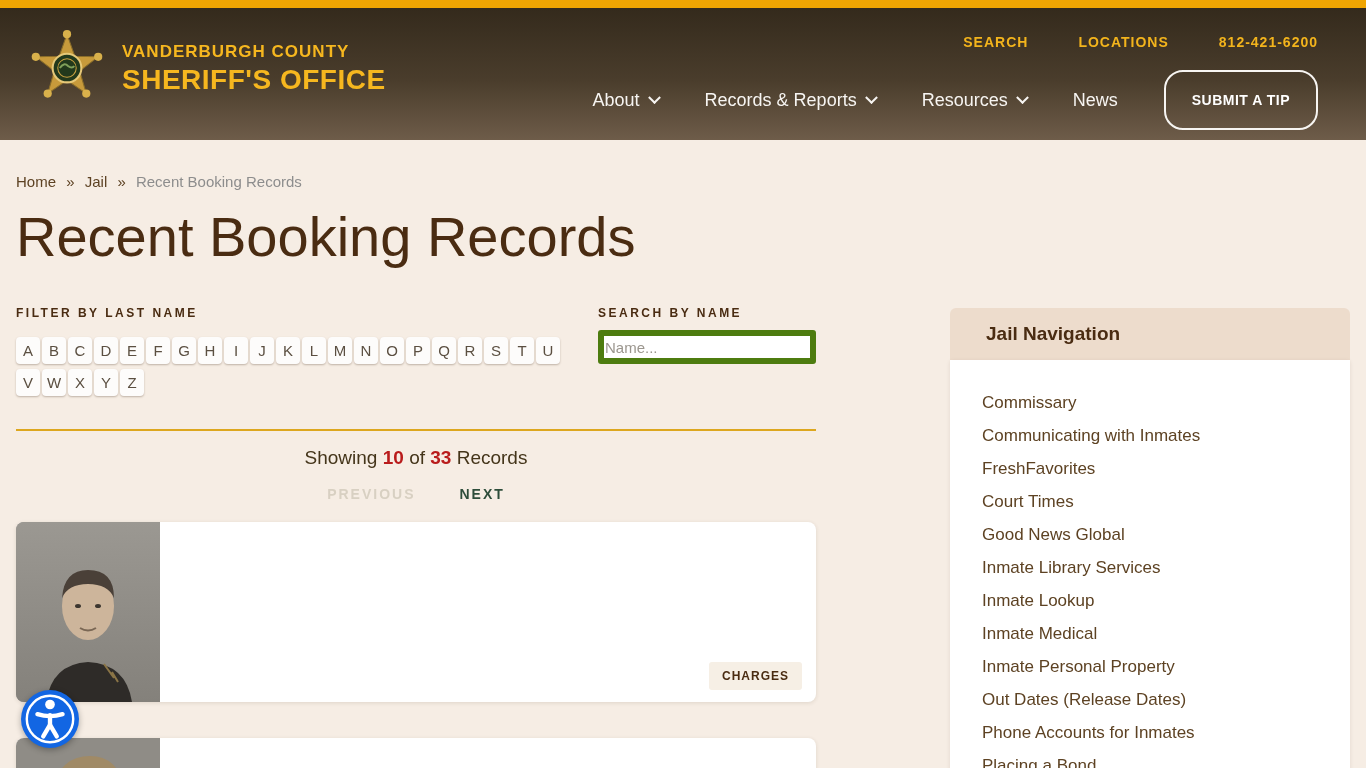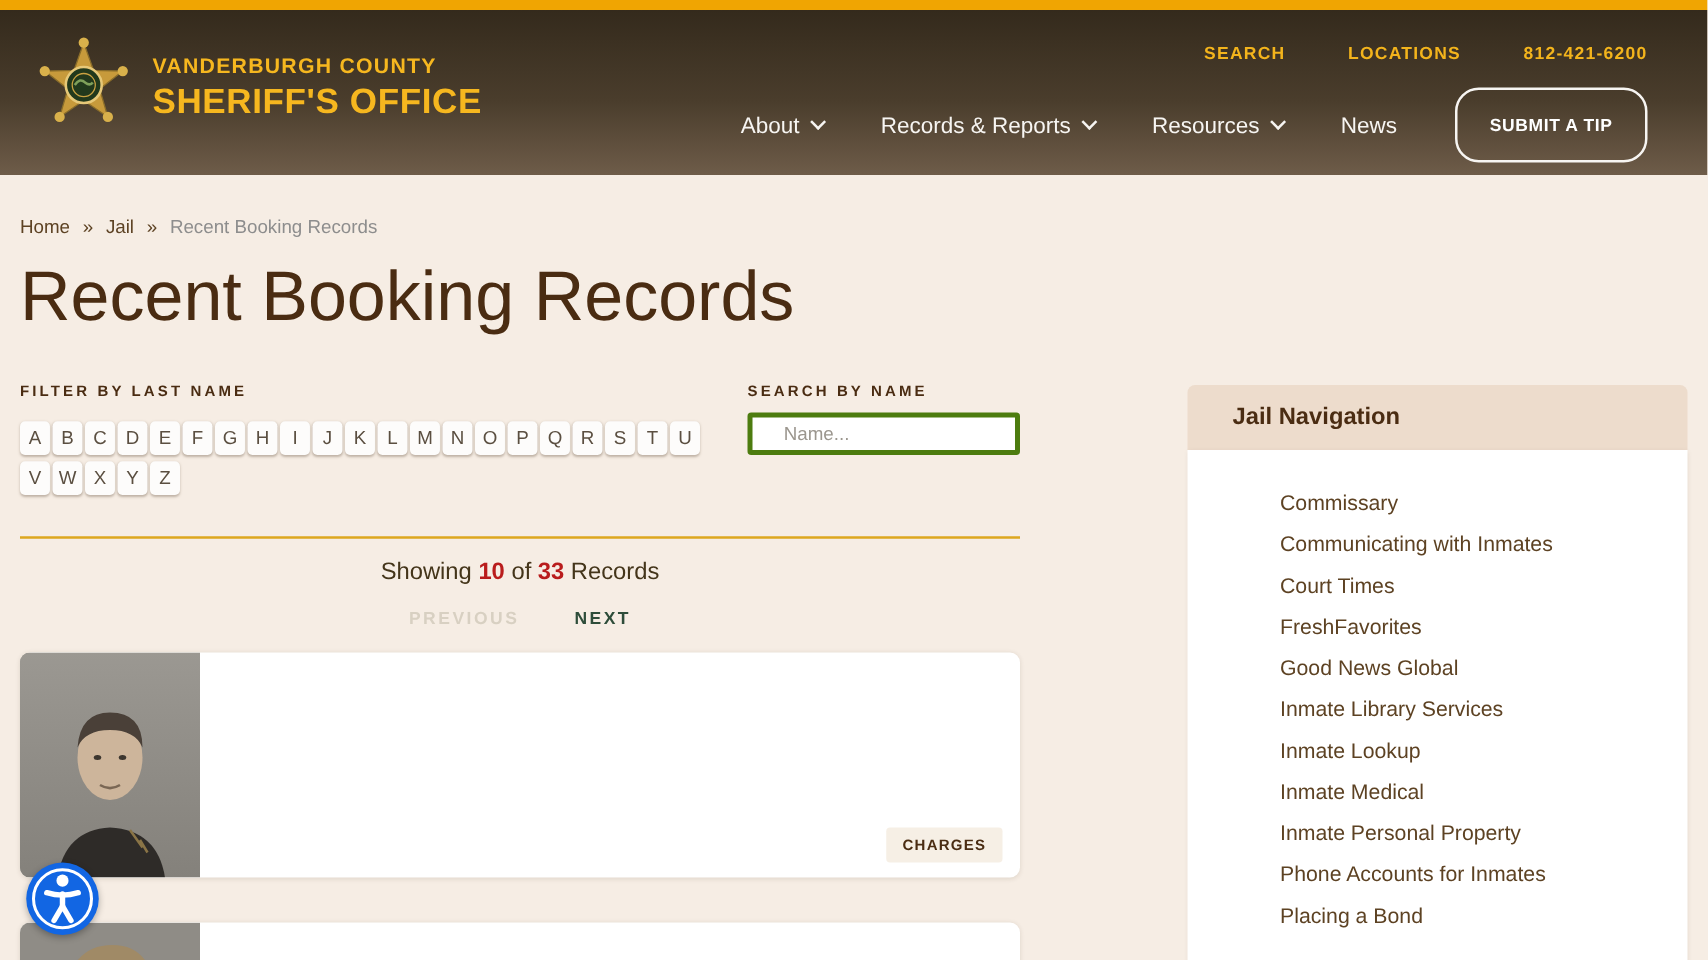--- a/index.html
+++ b/index.html
@@ -46,22 +46,22 @@
   .filter-label { left:16px; }
   .search-label { left:598px; }
   .letters { position:absolute; left:16px; top:337px; width:550px; display:flex; flex-wrap:wrap; }
   .letter {
     width:24px; height:27px; margin:0 2px 5px 0; background:#fdfcfb; border:none; border-radius:4px;
     box-shadow:0 1px 2px rgba(90,70,50,0.35); color:#5b4f41; font-size:15px;
     font-family:"Liberation Sans",sans-serif; cursor:pointer; display:flex; align-items:center; justify-content:center;
   }
   .name-input {
     position:absolute; left:598px; top:330px; width:218px; height:34px;
-    border:4px solid #4d7c0f; border-radius:3px; background:#ffffff;
-    padding:0 25px; font-size:15px; color:#444; font-family:"Liberation Sans",sans-serif;
+    border:6px solid #4d7c0f; border-radius:3px; background:#ffffff;
+    padding:0 1px; font-size:15px; color:#444; font-family:"Liberation Sans",sans-serif;
   }
   .name-input::placeholder { color:#9b968e; }
   .gold-hr { position:absolute; left:16px; top:429px; width:800px; height:2px; background:#dda71e; border:none; }
 
   
   .showing { position:absolute; left:16px; top:447px; width:800px; text-align:center; font-size:19px; color:#44351a; }
   .showing b { color:#b91c1c; }
   .pagination { position:absolute; left:16px; top:486px; width:800px; display:flex; justify-content:center; gap:44px; }
   .pg { font-size:14px; font-weight:bold; letter-spacing:2px; cursor:pointer; }
   .pg-prev { color:#d8d0c2; }
@@ -87,21 +87,21 @@
   }
 
   
   .jail-nav { position:absolute; left:950px; top:308px; width:400px; }
   .jail-nav-header {
     height:52px; background:#eddccc; border-radius:6px 6px 0 0;
     display:flex; align-items:center; padding-left:36px;
     font-size:19px; font-weight:bold; color:#4a2c12;
   }
   .jail-nav-body { background:#ffffff; padding:26px 0 20px 32px; height:480px; box-shadow:0 1px 4px rgba(60,40,20,0.10); }
-  .jail-nav-item { font-size:17px; color:#5d4223; line-height:33px; cursor:pointer;margin-left:42px; }
+  .jail-nav-item { font-size:17px; color:#5d4223; line-height:33px; cursor:pointer; }
 
   
   .a11y-btn {
     position:absolute; left:21px; top:690px; width:58px; height:58px; border-radius:50%;
     background:#1266e3; border:none; cursor:pointer; z-index:20;
     box-shadow:0 2px 6px rgba(0,0,0,0.3); display:flex; align-items:center; justify-content:center;
   }
 </style>
 </head>
 <body>
@@ -234,27 +234,28 @@
     </svg>
   </div>
 </div>
 
 <div class="jail-nav">
   <div class="jail-nav-header">Jail Navigation</div>
   <div class="jail-nav-body">
 
   <div class="jail-nav-item">Commissary</div>
       <div class="jail-nav-item">Communicating with Inmates</div>
+      <div class="jail-nav-item">FreshFavorites</div>
       <div class="jail-nav-item">Court Times</div>
-      <div class="jail-nav-item">FreshFavorites</div>
       <div class="jail-nav-item">Good News Global</div>
       <div class="jail-nav-item">Inmate Library Services</div>
       <div class="jail-nav-item">Inmate Lookup</div>
       <div class="jail-nav-item">Inmate Medical</div>
       <div class="jail-nav-item">Inmate Personal Property</div>
+      <div class="jail-nav-item">Out Dates (Release Dates)</div>
       <div class="jail-nav-item">Phone Accounts for Inmates</div>
       <div class="jail-nav-item">Placing a Bond</div>
     </div>
 </div>
 
 <button class="a11y-btn">
   <svg width="58" height="58" viewBox="0 0 60 60">
     <circle cx="30" cy="30" r="24" fill="none" stroke="#ffffff" stroke-width="2.5"></circle>
     <circle cx="30" cy="15" r="5" fill="#ffffff"></circle>
     <path d="M17 25 Q30 29 43 25" stroke="#ffffff" stroke-width="4.5" fill="none" stroke-linecap="round"></path>

